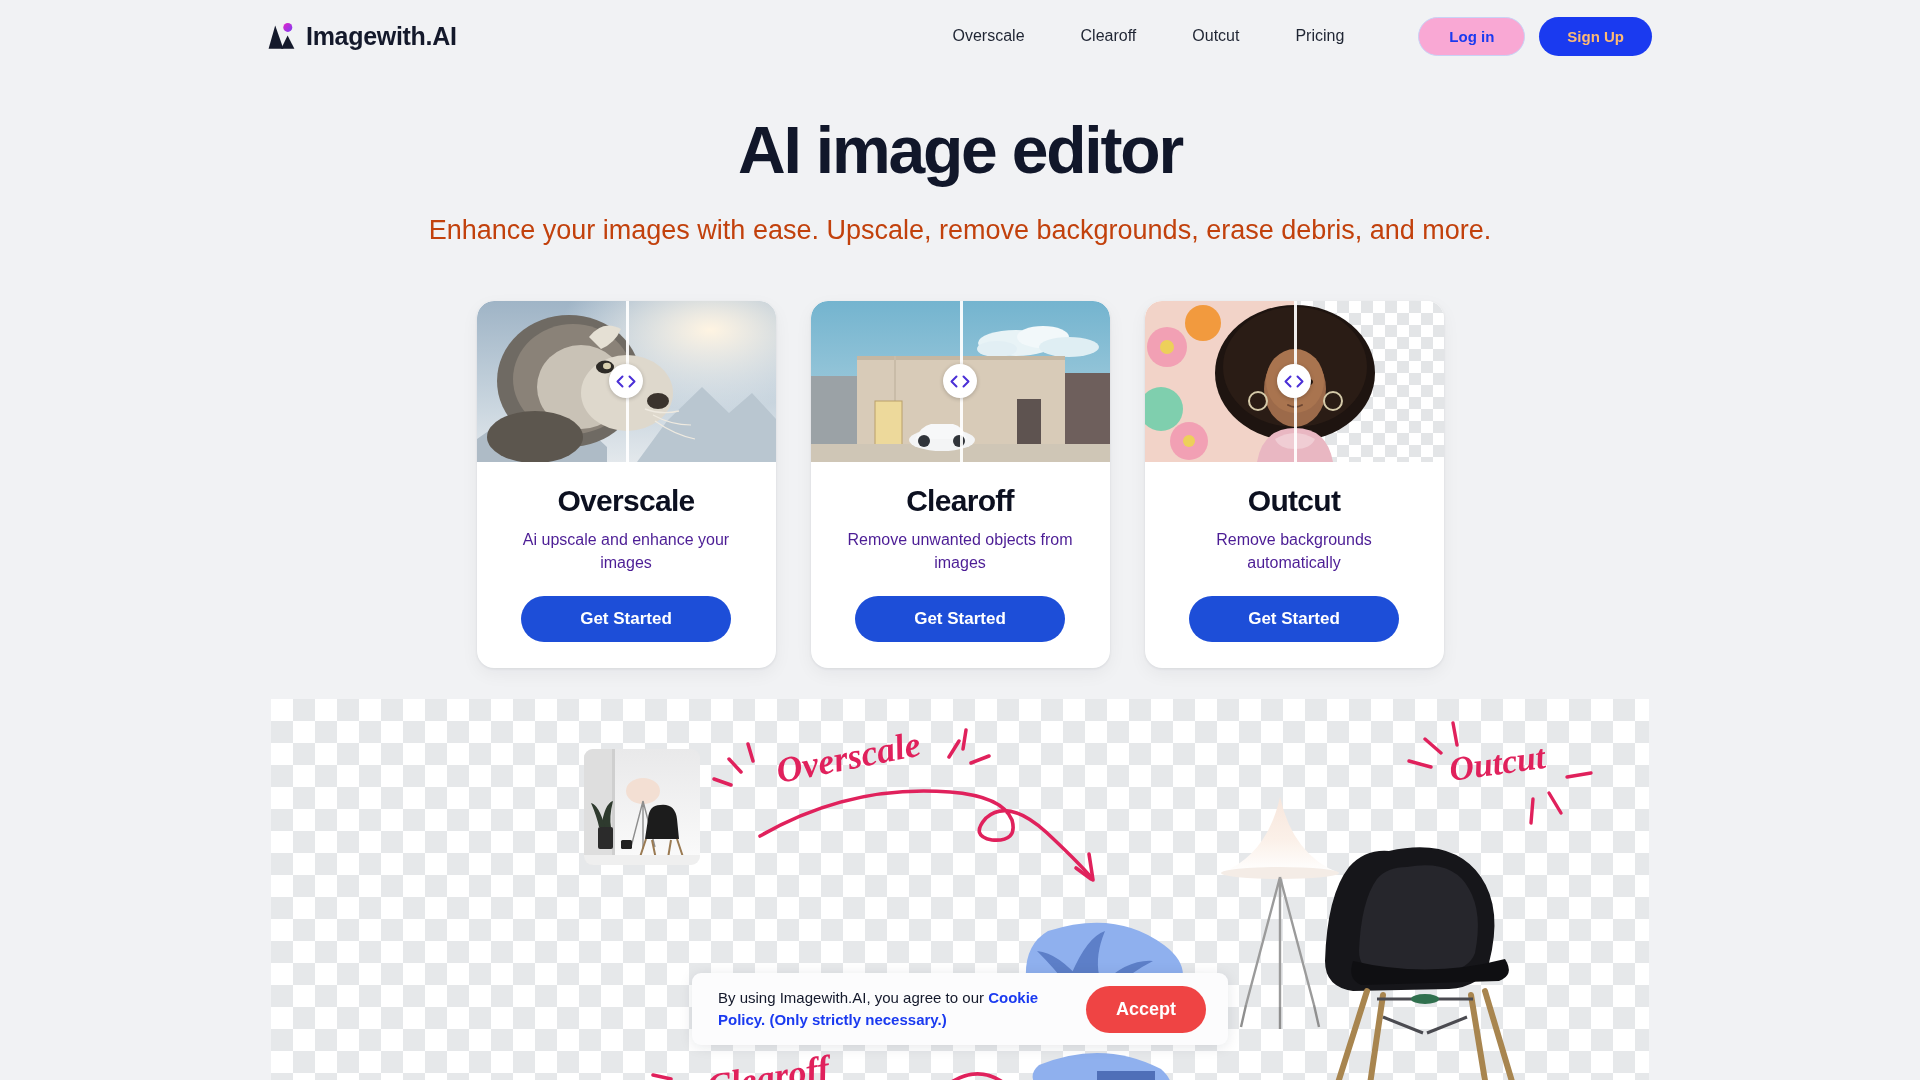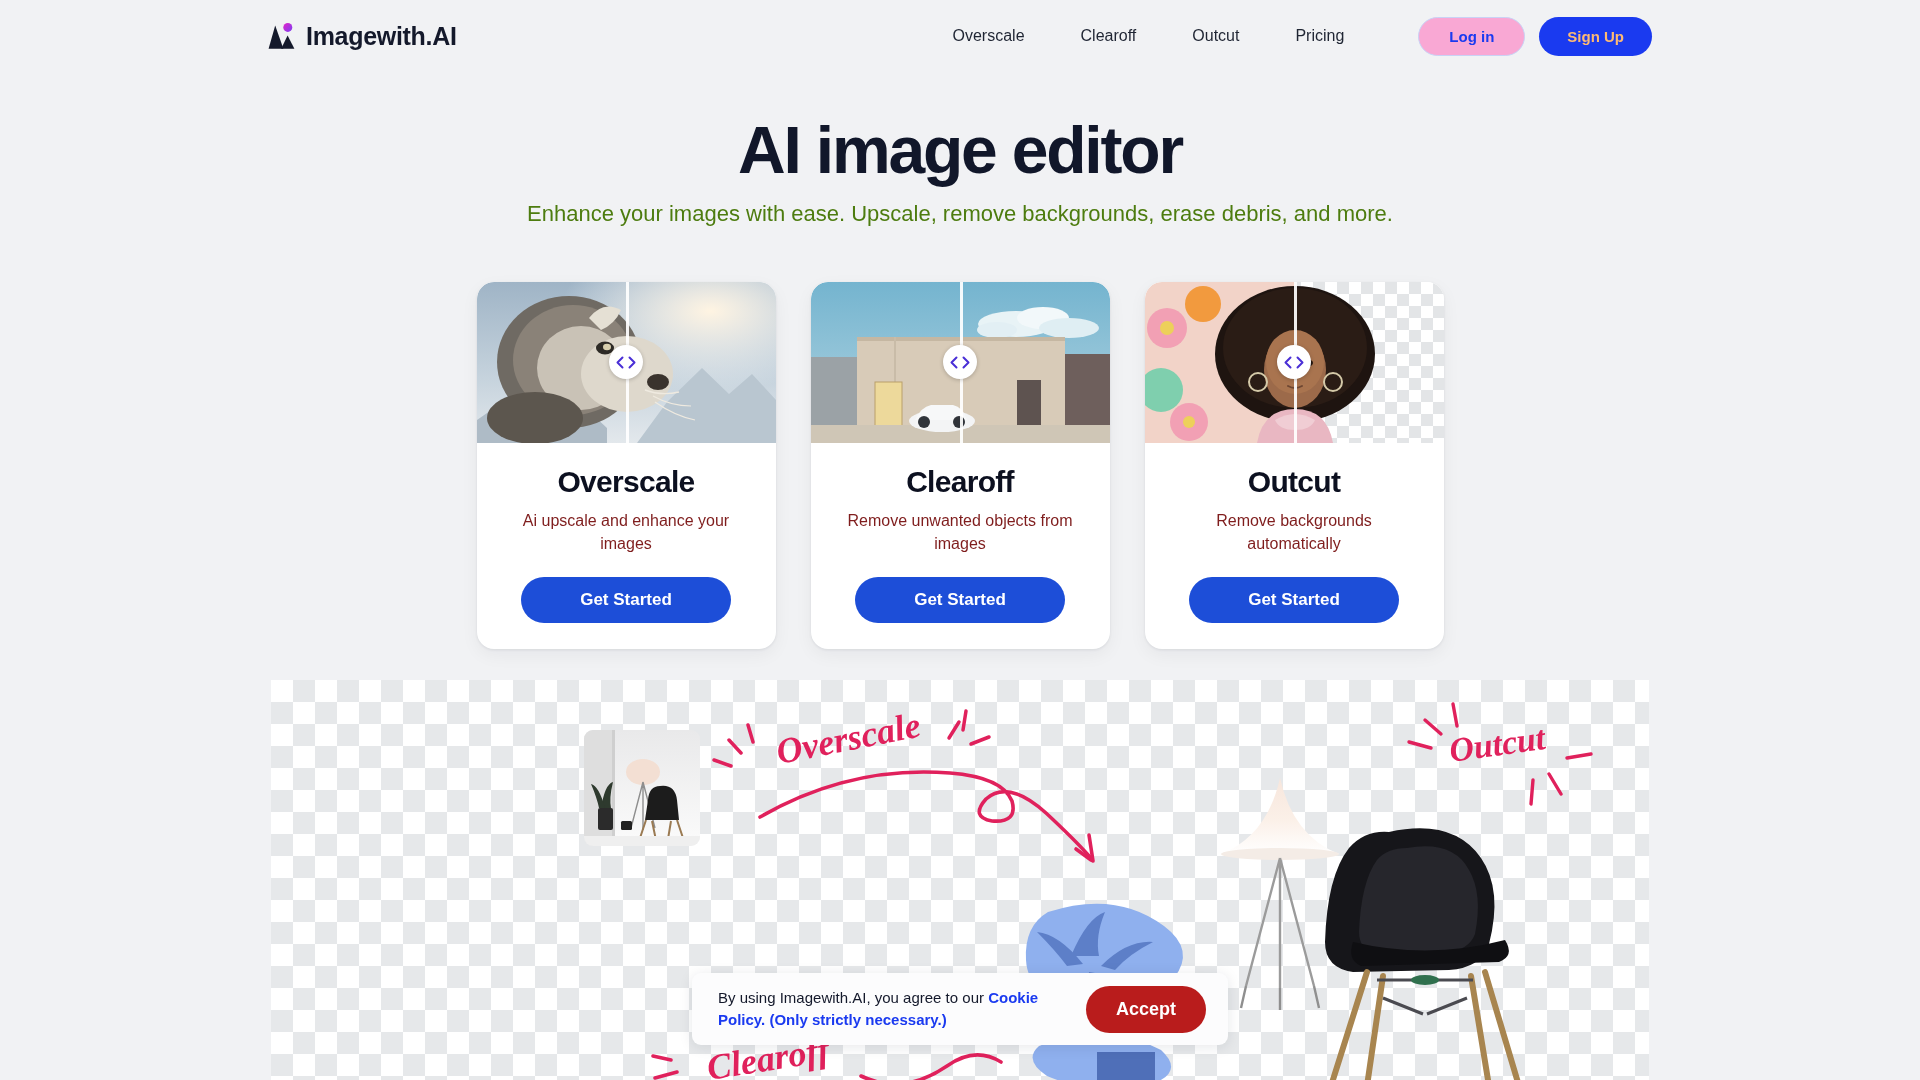--- a/index.html
+++ b/index.html
@@ -53,21 +53,21 @@
     font-family:"Liberation Sans", sans-serif;
   }
 
   
   .hero { text-align:center; padding-top:44px; }
   .hero-title {
     font-size:66px; font-weight:800; letter-spacing:-2.2px;
     color:#11172a; line-height:1.04;
   }
   .hero-sub {
-    font-size:22px; color:#4d7c0f; margin-top:16px; font-weight:400;
+    font-size:27px; color:#c2410c; margin-top:30px; font-weight:400;
   }
 
   
   .cards {
     display:flex; justify-content:center; gap:35px;
     margin-top:55px;
   }
   .card {
     width:299px; background:#ffffff; border-radius:17px;
     box-shadow:0 1px 3px rgba(18,22,40,.08), 0 6px 18px rgba(18,22,40,.05);
@@ -91,21 +91,21 @@
     box-shadow:0 1px 4px rgba(0,0,0,.22);
     display:flex; align-items:center; justify-content:center;
     gap:1px; cursor:ew-resize;
   }
   .handle svg { display:block; }
   .card-title {
     text-align:center; font-size:30px; font-weight:700;
     letter-spacing:-0.7px; color:#0c1020; margin-top:22px;
   }
   .card-desc {
-    text-align:center; font-size:16px; color:#7f1d1d;
+    text-align:center; font-size:16px; color:#4c1d95;
     line-height:1.44; margin-top:10px; padding:0 26px;
   }
   .btn-getstarted {
     display:block; margin:22px auto 0;
     width:210px; padding:13px 0;
     background:#1d4ed8; color:#fff; border:none;
     border-radius:999px; font-size:17px; font-weight:700;
     cursor:pointer; font-family:"Liberation Sans", sans-serif;
   }
 
@@ -133,21 +133,21 @@
     padding:0 22px 0 26px; gap:18px;
     z-index:40;
   }
   .cookie-text {
     font-size:15px; line-height:1.48; color:#14192b;
     max-width:345px;
   }
   .cookie-link { color:#1a3af0; font-weight:700; text-decoration:none; cursor:pointer; }
   .btn-accept {
     margin-left:auto;
-    background:#b91c1c; color:#fff; border:none;
+    background:#ef4444; color:#fff; border:none;
     border-radius:999px;
     font-size:18px; font-weight:700;
     padding:13px 30px; cursor:pointer;
     font-family:"Liberation Sans", sans-serif;
     white-space:nowrap;
   }
 </style>
 </head>
 <body>
 

